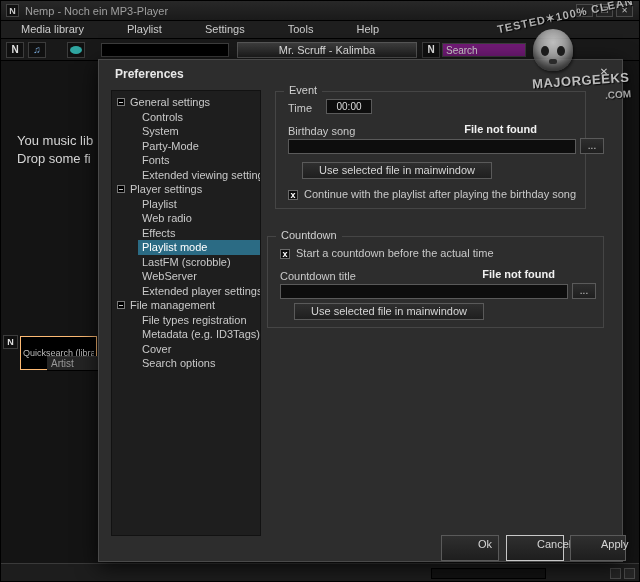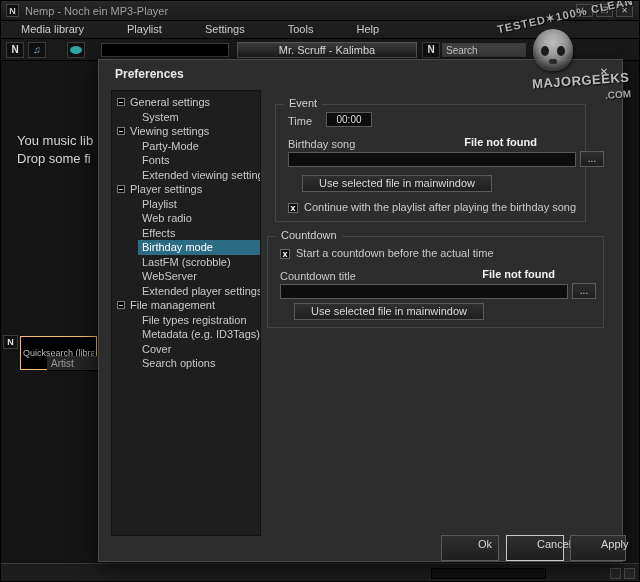--- a/index.html
+++ b/index.html
@@ -27,21 +27,21 @@
   .tb-btn { position:absolute; top:3px; width:18px; height:16px; background:#101010;
     border:1px solid #3c3c3c; color:#e0e0e0; font-size:10px; font-weight:bold; text-align:center; line-height:14px; }
   .tb-note { color:#7fb2e5; }
   .tb-oval { display:inline-block; width:12px; height:8px; border-radius:50%; background:#2fa5a0; margin-top:3px; }
   .tb-input { position:absolute; left:100px; top:4px; width:128px; height:14px; background:#000;
     border:1px solid #3c3c3c; color:#ccc; font-size:10px; padding:0 3px; }
   .now-playing { position:absolute; left:236px; top:3px; width:180px; height:16px;
     background:linear-gradient(#3d3d3d,#1f1f1f); border:1px solid #555; color:#e0e0e0;
     font-size:11px; text-align:center; line-height:15px; overflow:hidden; white-space:nowrap; }
   .n-btn2 { left:421px; }
-  .search-input { position:absolute; left:441px; top:4px; width:84px; height:14px; background:#404040;
+  .search-input { position:absolute; left:441px; top:4px; width:84px; height:14px; background:#701a75;
     border:1px solid #3c3c3c; color:#ccc; font-size:10px; padding:0 3px; }
 
   .bg-line { position:absolute; left:16px; font-size:13px; color:#d6d6d6; white-space:nowrap; }
   .bg-line-1 { top:132px; } .bg-line-2 { top:150px;text-align:center; }
 
   .qs-icon { position:absolute; left:2px; top:334px; width:15px; height:14px; background:#101010;
     border:1px solid #3c3c3c; color:#e0e0e0; font-size:9px; font-weight:bold; text-align:center; line-height:12px; }
   .qs-input { position:absolute; left:19px; top:335px; width:77px; height:13px; background:#000;
     border:1px solid #fdba74; color:#bbb; font-size:9px; padding:16px 2px; }
   .artist-header { position:absolute; left:0; top:355px; width:97px; height:15px; background:#242424;
@@ -66,21 +66,21 @@
     border:1px solid #121212; padding-top:4px; overflow:hidden; }
   .tree-item { height:14.5px; line-height:14.5px; font-size:11px; color:#c9c9c9; white-space:nowrap; cursor:default; }
   .lvl0 { padding-left:5px; }
   .lvl1 { padding-left:30px; }
   .tree-item.sel { background:linear-gradient(90deg, transparent 26px, #2b6b84 26px); color:#fff; }
   .expander { display:inline-block; width:8px; height:8px; border:1px solid #7a7a7a; background:#000;
     margin-right:5px; position:relative; vertical-align:middle; margin-top:-2px; }
   .expander::after { content:""; position:absolute; left:1px; top:3px; width:4px; height:1px; background:#c9c9c9; }
 
   .group { position:absolute; border:1px solid #454545; }
-  .grp-event { left:176px; top:44px; width:311px; height:118px;text-decoration:underline; }
+  .grp-event { left:176px; top:31px; width:311px; height:118px;text-decoration:underline; }
   .grp-countdown { left:168px; top:176px; width:337px; height:92px; }
   .legend { position:absolute; top:-8px; left:8px; background:#2d2d2d; padding:0 5px; font-size:11px; color:#d0d0d0; }
   .lbl { position:absolute; font-size:11px; color:#c9c9c9; }
   .boldlbl { position:absolute; font-size:11px; font-weight:bold; color:#f0f0f0; }
   .txt-input { position:absolute; background:#0d0d0d; border:1px solid #5a5a5a; height:15px;
     color:#ddd; font-size:10px; padding:0 3px; }
   .time-input { left:50px; top:7px; width:46px; text-align:center; }
   .file-input { left:12px; top:47px; width:288px; }
   .browse-btn { position:absolute; left:304px; top:46px; width:24px; height:16px;
     background:linear-gradient(#2e2e2e,#1f1f1f); border:1px solid #5a5a5a; color:#ccc;
@@ -158,30 +158,30 @@
     <div class="status-sq sq1"></div>
     <div class="status-sq sq2"></div>
   </div>
 
   <div class="dialog">
     <div class="dlg-title">Preferences</div>
     <div class="dlg-close">✕</div>
 
     <div class="tree">
       <div class="tree-item lvl0"><span class="expander"></span><span>General settings</span></div>
+      <div class="tree-item lvl1"><span>Controls</span></div>
       <div class="tree-item lvl1"><span>System</span></div>
-      <div class="tree-item lvl0"><span class="expander"></span><span>Viewing settings</span></div>
       <div class="tree-item lvl1"><span>Party-Mode</span></div>
       <div class="tree-item lvl1"><span>Fonts</span></div>
       <div class="tree-item lvl1"><span>Extended viewing settings</span></div>
       <div class="tree-item lvl0"><span class="expander"></span><span>Player settings</span></div>
       <div class="tree-item lvl1"><span>Playlist</span></div>
       <div class="tree-item lvl1"><span>Web radio</span></div>
       <div class="tree-item lvl1"><span>Effects</span></div>
-      <div class="tree-item lvl1 sel"><span>Birthday mode</span></div>
+      <div class="tree-item lvl1 sel"><span>Playlist mode</span></div>
       <div class="tree-item lvl1"><span>LastFM (scrobble)</span></div>
       <div class="tree-item lvl1"><span>WebServer</span></div>
       <div class="tree-item lvl1"><span>Extended player settings</span></div>
       <div class="tree-item lvl0"><span class="expander"></span><span>File management</span></div>
       <div class="tree-item lvl1"><span>File types registration</span></div>
       <div class="tree-item lvl1"><span>Metadata (e.g. ID3Tags)</span></div>
       <div class="tree-item lvl1"><span>Cover</span></div>
       <div class="tree-item lvl1"><span>Search options</span></div>
     </div>
 

